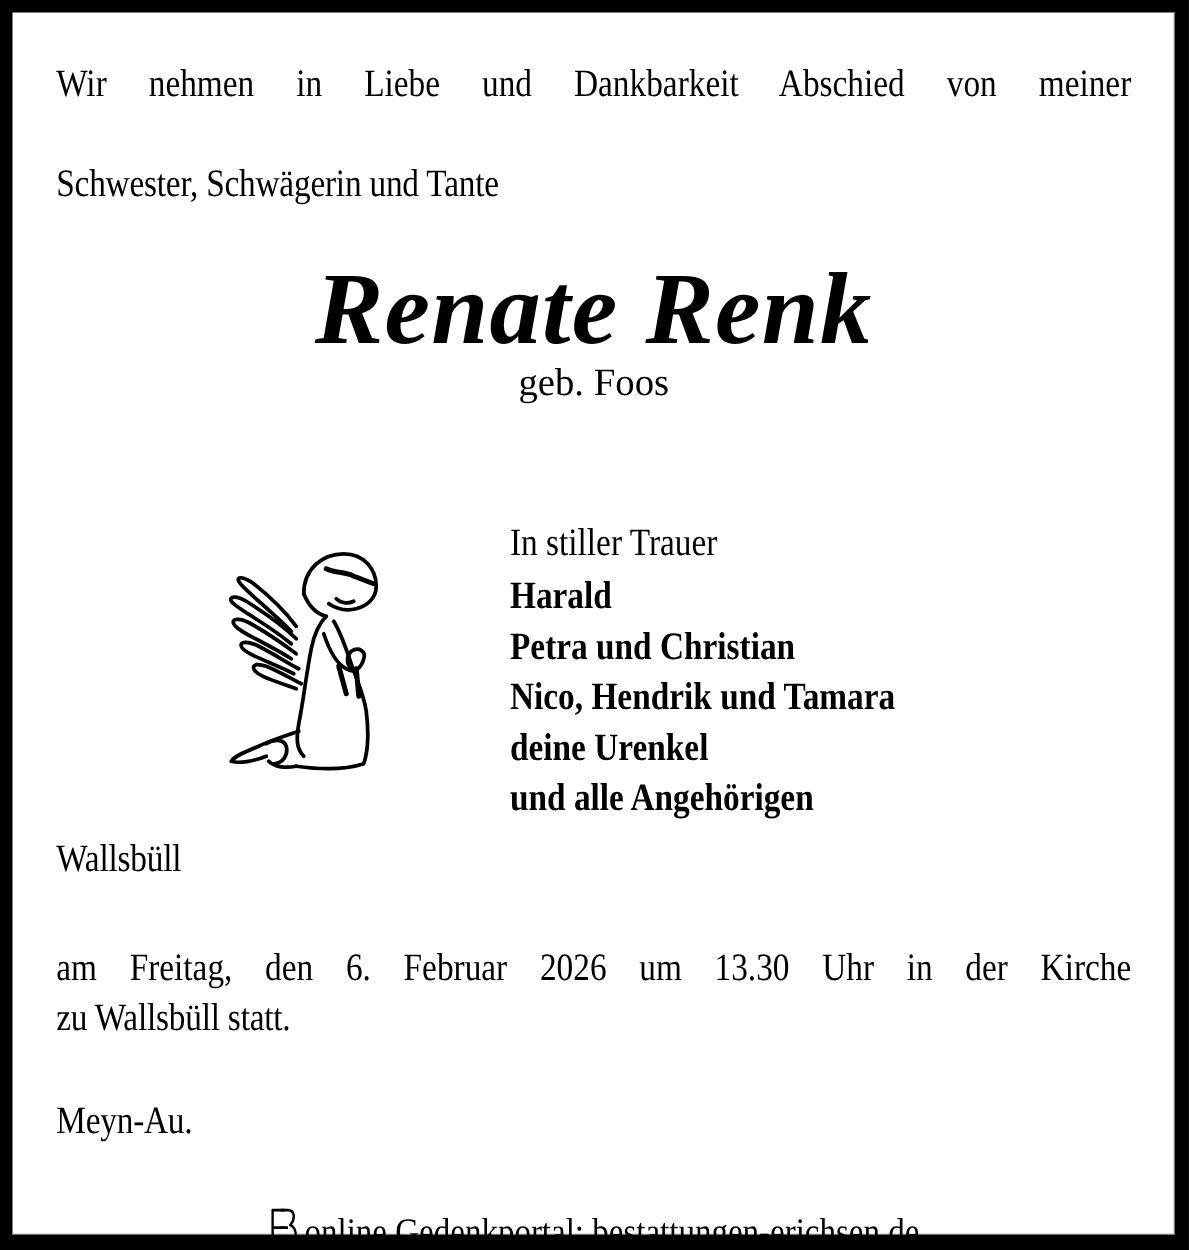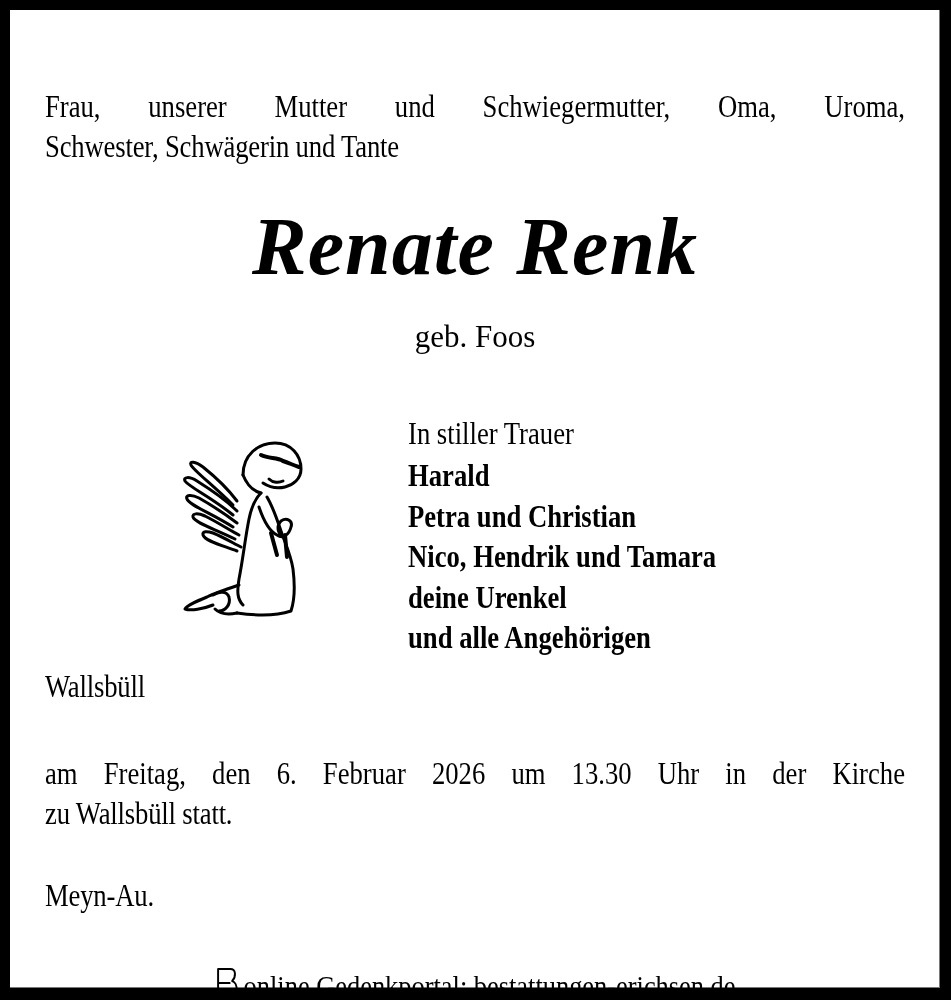--- a/index.html
+++ b/index.html
@@ -67,21 +67,20 @@
       font-size: 82px;
       line-height: 90px;
       top: 192px;
       letter-spacing: 1px;
     }
     .maiden {
       font-size: 31px;
       line-height: 40px;
       top: 276px;
       left: 0;
-      margin-top: 31px;
     }
     .dates {
       font-size: 31px;
       line-height: 40px;
       top: 336px;
     }
     .dates .gap { display: inline-block; width: 22px; }
     .dagger {
       display: inline-block;
       font-size: 28px;
@@ -129,22 +128,22 @@
     .footer-inner {
       display: inline-block;
       transform: scaleX(0.88);
     }
   </style>
 </head>
 <body>
 
 <div class="frame">
 
-  <div class="justify-line" style="top:77px;">
-    <span class="narrow" style="width:1000px;">Frau, unserer Mutter und Schwiegermutter, Oma, Uroma,</span>
+  <div class="justify-line" style="top:37px;">
+    <span class="narrow" style="width:1000px;">Wir nehmen in Liebe und Dankbarkeit Abschied von meiner</span>
   </div>
   <div class="line narrow" style="left:35px; top:117px;">Schwester, Schwägerin und Tante</div>
 
   <div class="center name">Renate Renk</div>
 
   <div class="center maiden">geb. Foos</div>
 
 
   <svg class="angel" viewBox="0 0 140 200" fill="none" stroke="#000" stroke-width="3" stroke-linecap="round" stroke-linejoin="round">
 

